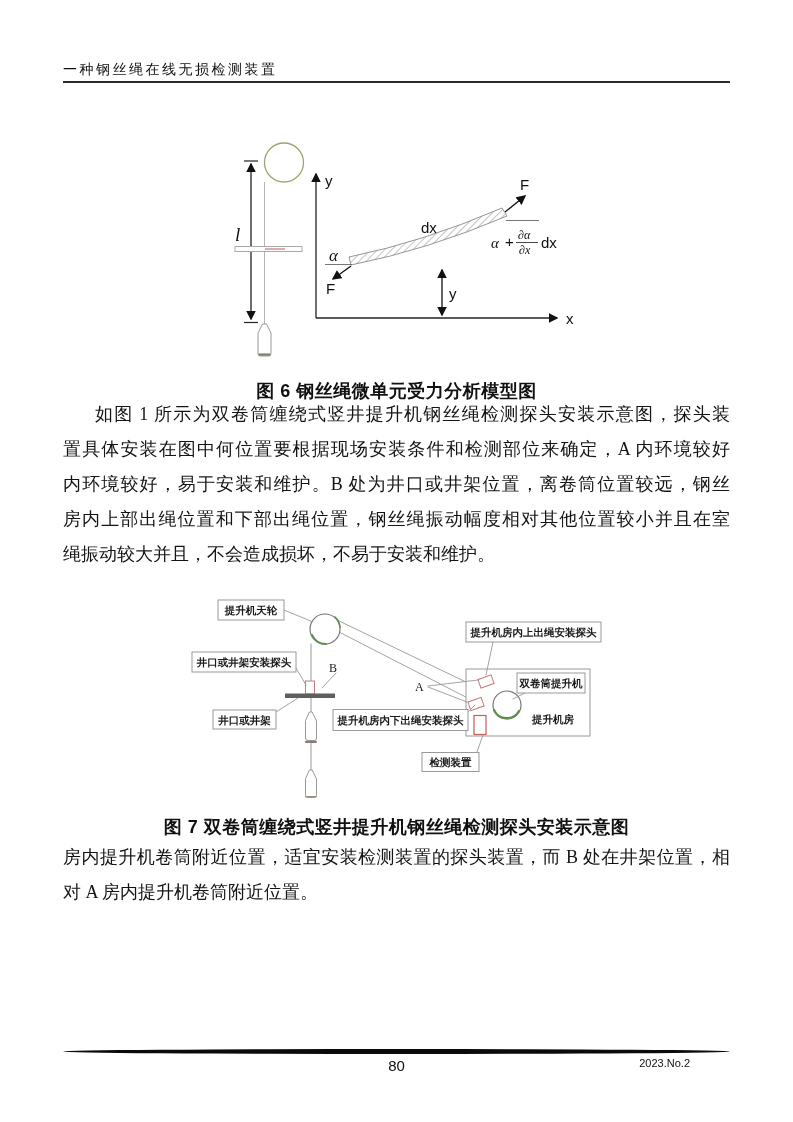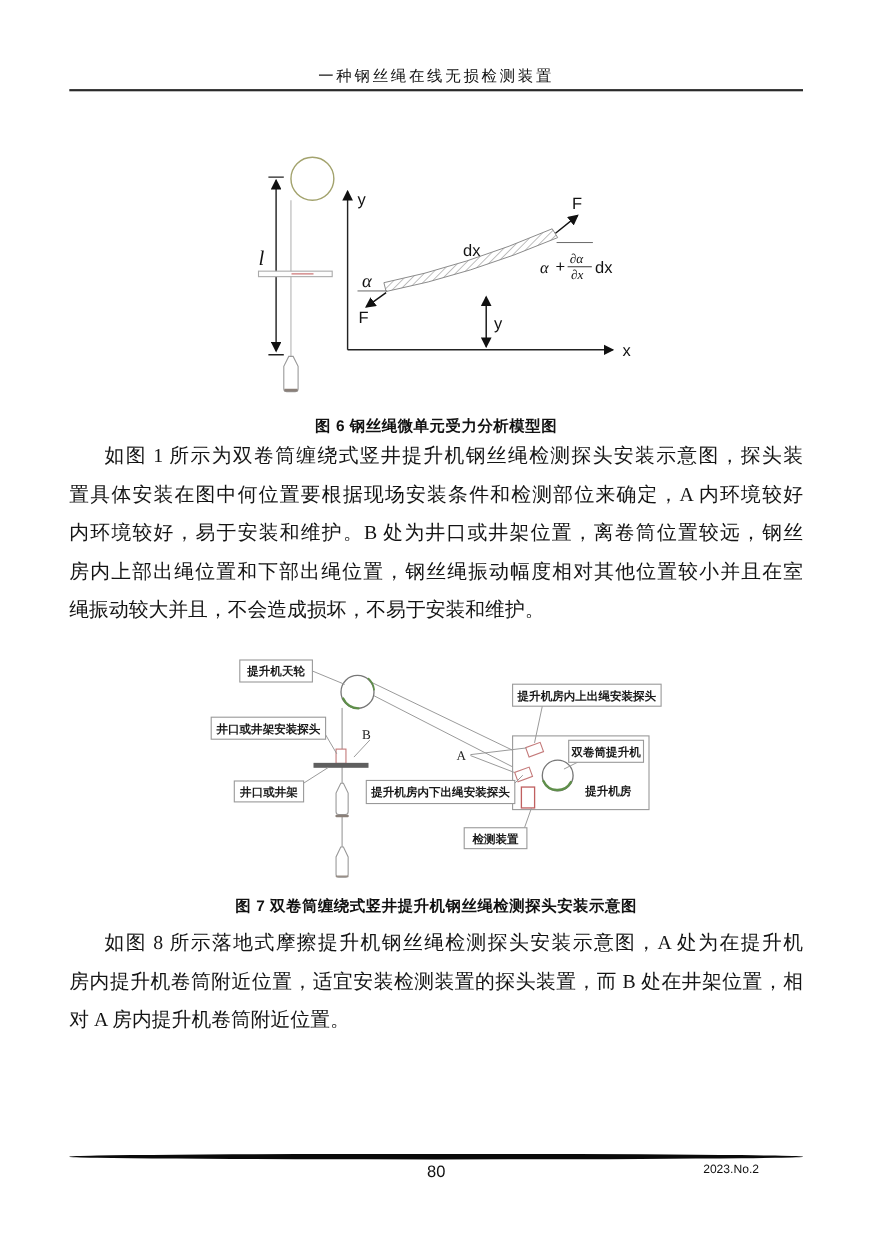--- a/index.html
+++ b/index.html
@@ -3,36 +3,36 @@
 <meta charset="utf-8">
 <style>
   html,body { margin:0; padding:0; background:#ffffff; }
   .page {
     position:relative; width:793px; height:1122px; background:#ffffff;
     font-family:"Liberation Serif","DejaVu Serif",serif; color:#1a1a1a;
     overflow:hidden;
   }
   .header-title {
     position:absolute; top:61px; left:63px; width:667px;
-    text-align:center; font-size:14px; letter-spacing:2.5px; color:#111;
+    font-size:14px; letter-spacing:2.5px; color:#111;
   }
   .header-rule {
     position:absolute; top:81px; left:63px; width:667px; height:2px; background:#2a2a2a;
   }
   .para { position:absolute; left:63px; width:667px; font-size:18px; color:#141414; }
   .pl { height:35px; line-height:35px; white-space:nowrap; }
   .just { text-align:justify; text-align-last:justify; text-justify:inter-character; white-space:normal; }
   .indent { text-indent:32px; }
   .p1 { top:83px; letter-spacing:1px; }
   .p2 { top:397px; }
   .p3 { top:840px; }
   .fig-caption {
     position:absolute; left:63px; width:667px; text-align:center;
     font-family:"Liberation Sans","DejaVu Sans",sans-serif; font-weight:700;
-    font-size:14px; letter-spacing:0.5px; color:#111;
+    font-size:18px; letter-spacing:0.5px; color:#111;
   }
   .cap6 { top:379px; }
   .cap7 { top:815px; }
   .fig { position:absolute; }
   .fig6 { left:225px; top:140px; }
   .fig7 { left:185px; top:595px; }
   .footer-rule {
     position:absolute; left:63px; top:1049px; width:667px; height:5px;
     background:#0a0a0a; border-radius:50%;
   }
@@ -193,21 +193,20 @@
       </g>
 
       <text x="144" y="77" font-size="12" font-family="Liberation Serif, DejaVu Serif, serif" fill="#222" stroke="none">B</text>
       <text x="230" y="96" font-size="12" font-family="Liberation Serif, DejaVu Serif, serif" fill="#222" stroke="none">A</text>
     </g>
   </svg>
 
   <div class="fig-caption cap7">图 7 双卷筒缠绕式竖井提升机钢丝绳检测探头安装示意图</div>
 
   <div class="para p3">
-    <div class="pl just indent">如图 8 所示落地式摩擦提升机钢丝绳检测探头安装示意图，A 处为在提升机</div>
     <div class="pl just">房内提升机卷筒附近位置，适宜安装检测装置的探头装置，而 B 处在井架位置，相</div>
     <div class="pl">对 A 房内提升机卷筒附近位置。</div>
   </div>
 
   <div class="footer-rule"></div>
   <div class="footer-page">80</div>
   <div class="footer-issue">2023.No.2</div>
 
 </div>
 

